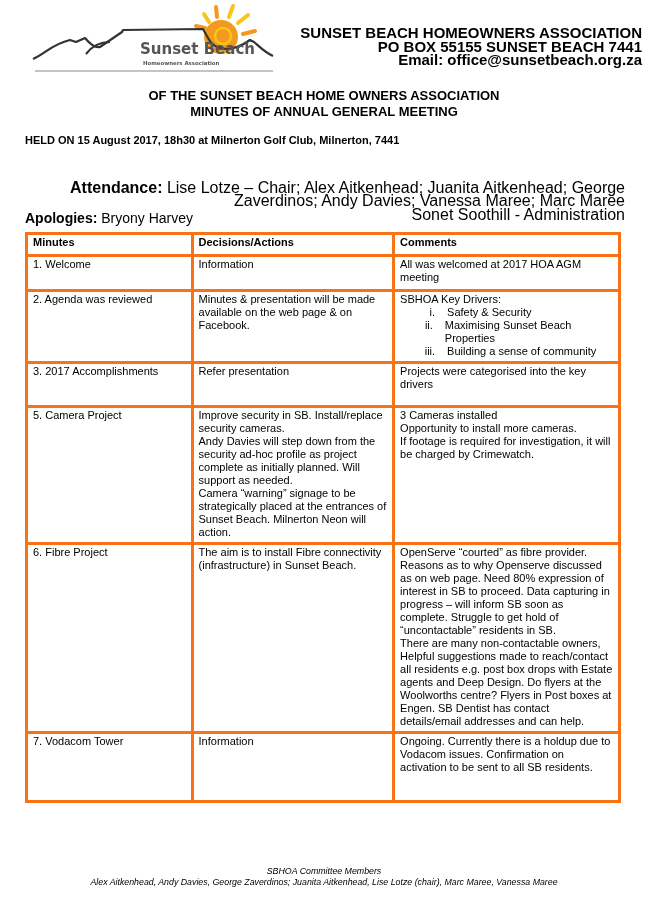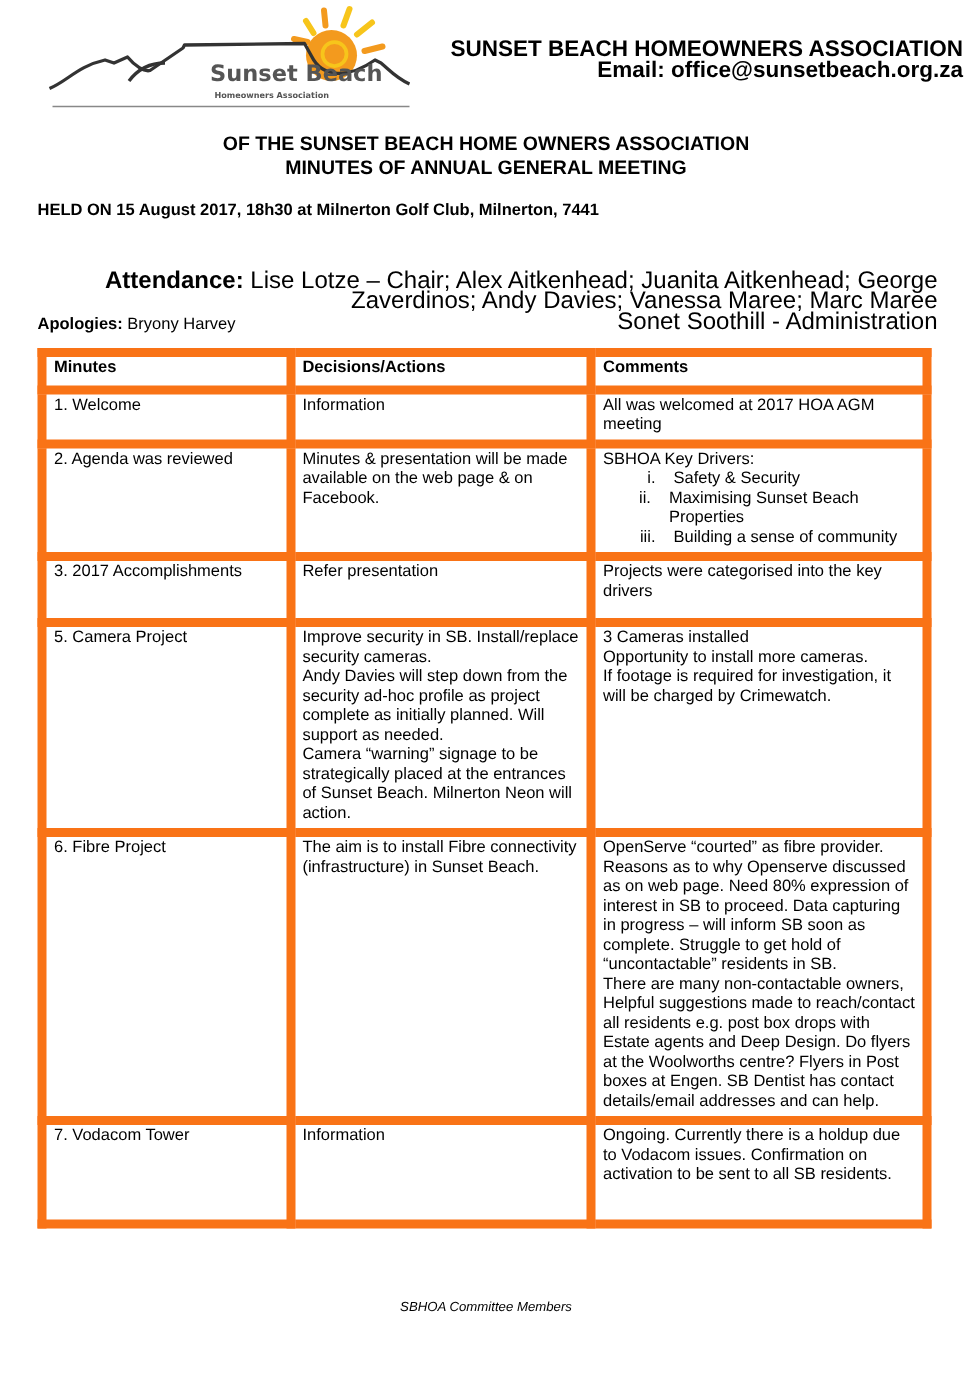--- a/index.html
+++ b/index.html
@@ -5,25 +5,25 @@
   html, body { margin:0; padding:0; background:#fff; }
   body { width:648px; height:916px; position:relative; overflow:hidden;
          font-family:"Liberation Sans", sans-serif; color:#000; }
   .logo { position:absolute; left:30px; top:2px; width:250px; height:72px; }
   .org { position:absolute; right:6px; top:26px; text-align:right;
          font-weight:bold; font-size:15px; line-height:13.5px; }
   .title { position:absolute; left:0; width:648px; top:88px; text-align:center;
            font-weight:bold; font-size:13px; line-height:16px; }
   .held { position:absolute; left:25px; top:134px; font-weight:bold; font-size:11px; }
   .att { position:absolute; left:25px; top:181px; width:600px; font-size:16px; line-height:13.4px;text-align:right; }
-  .apol { position:absolute; left:25px; top:210px; font-size:11px; }
+  .apol { position:absolute; left:25px; top:210px; font-size:14px; }
   b.lbl { font-weight:bold; }
   table.minutes { position:absolute; left:25px; top:232px; width:596px;
                   border-collapse:collapse; font-size:11px; line-height:13px; }
-  table.minutes td, table.minutes th { border:6px solid #f97316; vertical-align:top;
+  table.minutes td, table.minutes th { border:3px solid #f97316; vertical-align:top;
                   padding:1px 5px 3px 5px; text-align:left; }
   table.minutes th { font-weight:bold; height:15px; }
   .c1 { width:155px; } .c2 { width:192px; } .c3 { width:217px; }
   .drivers { margin:0; padding:0; list-style:none; }
   .drivers li { display:flex; }
   .drivers .num { width:35px; text-align:right; padding-right:12px; }
   .foot { position:absolute; left:0; width:648px; top:866px; text-align:center;
           font-size:8.8px; line-height:11px;font-style:italic; }
   .ind { padding-left:10px; }
 </style>
@@ -43,20 +43,21 @@
   </g>
   <path d="M3 57 C15 52 22 42 40 38 L46 40 L55 36 C60 42 66 46 70 45 L92 30 L93 28 L173 27 L178 36 C184 48 200 52 220 38 L224 40 C230 45 234 50 243 54" fill="none" stroke="#333" stroke-width="2.2" stroke-linejoin="round"></path>
   <path d="M56 52 C62 44 70 40 80 40" fill="none" stroke="#333" stroke-width="2.2"></path>
   <text x="110" y="52" font-family="DejaVu Sans, sans-serif" font-weight="bold" font-size="15" fill="#555">Sunset Beach</text>
   <text x="113" y="63" font-family="DejaVu Sans, sans-serif" font-weight="bold" font-size="5.4" fill="#555">Homeowners Association</text>
   <line x1="5" y1="69" x2="243" y2="69" stroke="#888" stroke-width="1"></line>
 </svg>
 
 <div class="org">
   <div>SUNSET BEACH HOMEOWNERS ASSOCIATION</div>
+  <div>PO BOX 55155 SUNSET BEACH 7441</div>
   <div>Email: office@sunsetbeach.org.za</div>
 </div>
 
 <div class="title">
   <div>OF THE SUNSET BEACH HOME OWNERS ASSOCIATION</div>
   <div>MINUTES OF ANNUAL GENERAL MEETING</div>
 </div>
 
 <div class="held">HELD ON 15 August 2017, 18h30 at Milnerton Golf Club, Milnerton, 7441</div>
 
@@ -133,13 +134,14 @@
     <tr style="height:69px">
       <td>7. Vodacom Tower</td>
       <td>Information</td>
       <td>Ongoing. Currently there is a holdup due to Vodacom issues. Confirmation on activation to be sent to all SB residents.</td>
     </tr>
   </tbody>
 </table>
 
 <div class="foot">
   <div>SBHOA Committee Members</div>
+  <div>Alex Aitkenhead, Andy Davies, George Zaverdinos; Juanita Aitkenhead, Lise Lotze (chair), Marc Maree, Vanessa Maree</div>
 </div>
 
 </body></html>

